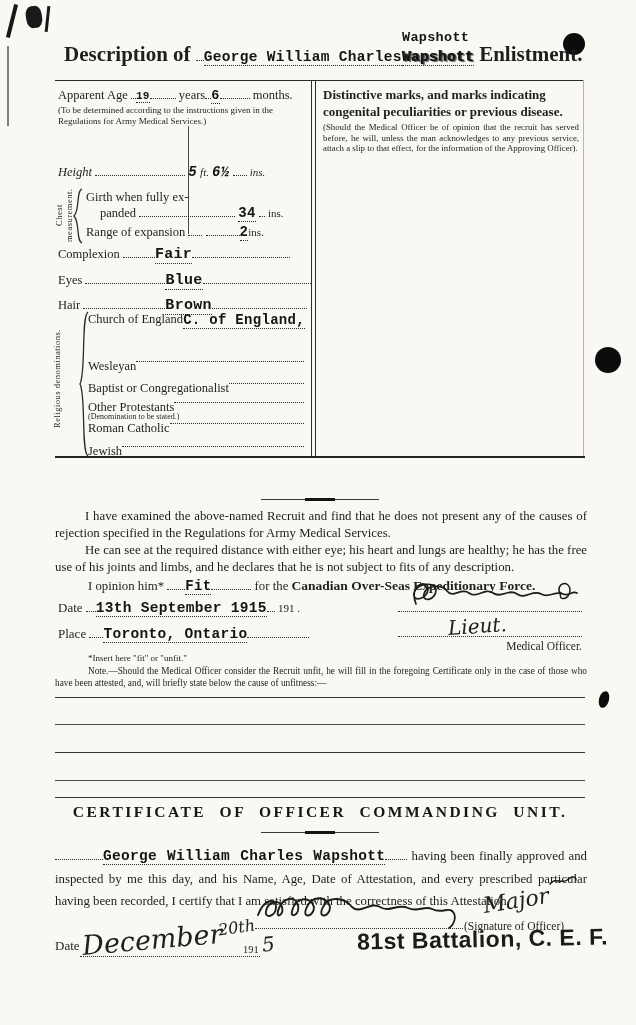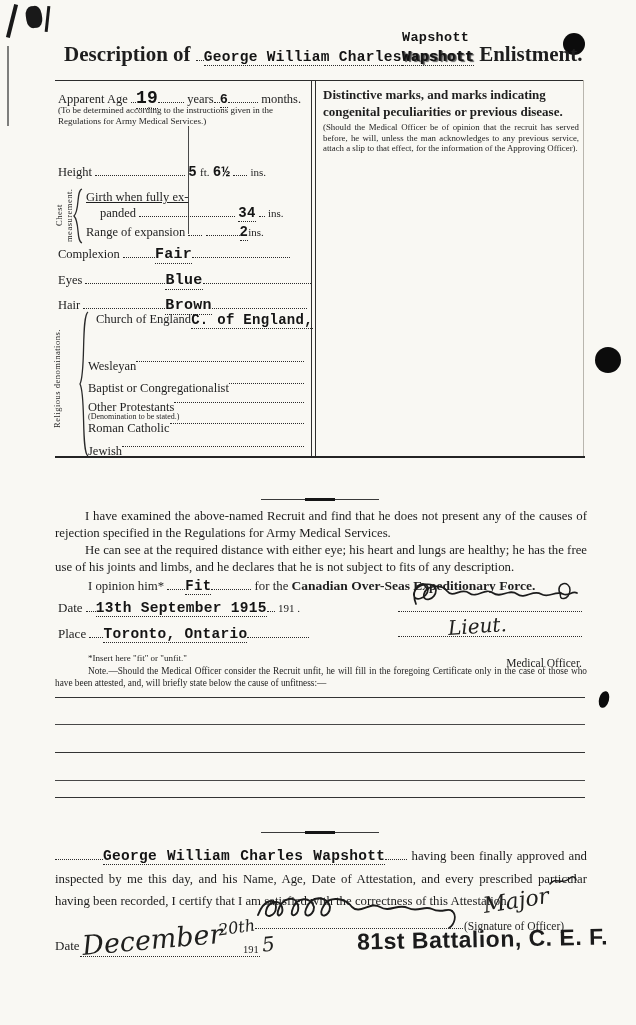--- a/index.html
+++ b/index.html
@@ -52,41 +52,41 @@
 
   <div class="abs" style="left:55px;top:80px;width:528px;border-top:1.6px solid #2c2c2c;"></div>
   <div class="abs" style="left:311px;top:80px;width:1px;height:377px;background:#2e2e2e;"></div>
   <div class="abs" style="left:315px;top:80px;width:1px;height:377px;background:#2e2e2e;"></div>
   <div class="abs" style="left:583px;top:80px;width:1px;height:377px;background:#b9b6ae;"></div>
   <div class="abs" style="left:55px;top:456px;width:530px;border-top:2px solid #242424;"></div>
   <div class="abs" style="left:188px;top:126px;width:1px;height:108px;background:#4a4a4a;"></div>
 
   <div class="row" style="left:58px;top:88px;">
     <span>Apparent Age</span>
-    <span class="ldr" style="width:5px;"></span><span class="typed online" style="font-size:18px;">19</span><span class="ldr" style="width:26px;"></span>
+    <span class="ldr" style="width:5px;"></span><span class="typed online" style="font-size:11px;">19</span><span class="ldr" style="width:26px;"></span>
     <span>years</span><span class="ldr" style="width:6px;"></span><span class="typed online" style="font-size:13.5px;">6</span><span class="ldr" style="width:30px;"></span>
     <span>months.</span>
   </div>
   <div class="abs smallnote" style="left:58px;top:105px;width:248px;">(To be determined according to the instructions given in the Regulations for Army Medical Services.)</div>
 
-  <div class="row" style="left:58px;top:164px;">
+  <div class="row" style="left:58px;top:164px;font-style:italic;">
     <span>Height</span>
     <span class="ldr" style="width:90px;"></span>
     <span class="typed" style="font-size:14px;">5</span>
     <span style="font-size:11px;">ft.</span>
     <span class="typed" style="font-size:14px;">6½</span>
     <span class="ldr" style="width:14px;"></span>
     <span style="font-size:11px;">ins.</span>
   </div>
 
   <div class="vlabel" style="left:54px;top:188px;height:54px;width:22px;">Chest measurement.</div>
   <svg class="abs" style="left:72px;top:188px;" width="12" height="56" viewBox="0 0 12 56">
     <path d="M10,1 C4,3 8,22 2,28 C8,34 4,53 10,55" fill="none" stroke="#2a2a2a" stroke-width="1.3"></path>
   </svg>
-  <div class="row" style="left:86px;top:190px;text-decoration:underline;">
+  <div class="row" style="left:86px;top:190px;">
     <span>Girth when fully ex-</span>
   </div>
   <div class="row" style="left:100px;top:205px;">
     <span>panded</span>
     <span class="ldr" style="width:96px;"></span>
     <span class="typed online" style="font-size:14px;">34</span>
     <span class="ldr" style="width:6px;"></span>
     <span style="font-size:11px;">ins.</span>
   </div>
   <div class="row" style="left:86px;top:224px;">
@@ -105,21 +105,21 @@
   </div>
   <div class="row" style="left:58px;top:297px;">
     <span>Hair</span>
     <span class="ldr" style="width:82px;"></span><span class="typed online" style="font-size:15px;">Brown</span><span class="ldr" style="width:95px;"></span>
   </div>
 
   <div class="vlabel" style="left:52px;top:318px;height:122px;width:24px;">Religious denominations.</div>
   <svg class="abs" style="left:78px;top:311px;" width="12" height="146" viewBox="0 0 12 146">
     <path d="M10,1 C3,5 8,62 2,73 C8,84 3,141 10,145" fill="none" stroke="#2a2a2a" stroke-width="1.3"></path>
   </svg>
-  <div class="row" style="left:96px;top:312px;display:flex;width:216px;">
+  <div class="row" style="left:88px;top:312px;display:flex;width:216px;">
     <span>Church of England</span>
     <span class="ldr" style="width:18px;"></span>
       <span class="typed online" style="font-size:14px;white-space:nowrap;">C. of England,</span>
   </div>
   <div class="row" style="left:88px;top:359px;display:flex;width:216px;">
     <span>Wesleyan</span>
     <span class="ldr" style="flex:1;"></span>
   </div>
   <div class="row" style="left:88px;top:381px;display:flex;width:216px;">
     <span>Baptist or Congregationalist</span>
@@ -166,31 +166,32 @@
     <span class="ldr" style="width:14px;"></span><span class="typed online" style="font-size:14.5px;">Toronto, Ontario</span><span class="ldr" style="width:62px;"></span>
   </div>
 
   <svg class="abs" style="left:400px;top:576px;" width="184" height="38" viewBox="0 0 184 38">
     <path d="M16,28 C8,8 28,3 28,13 C28,23 12,27 14,17 C16,7 36,5 36,14 C36,24 22,27 24,18 C26,9 42,8 47,15 C53,23 61,11 69,17 C77,23 85,11 93,17 C101,23 109,12 117,18 C125,24 133,13 141,18 C149,23 155,14 163,18 C169,21 172,14 177,17" fill="none" stroke="#1d1d1d" stroke-width="1.7" stroke-linecap="round"></path>
     <path d="M160,18 C155,6 170,4 170,14 C170,24 157,26 161,16" fill="none" stroke="#1d1d1d" stroke-width="1.5"></path>
   </svg>
   <div class="abs" style="left:398px;top:611px;width:184px;border-top:1.6px dotted #2b2b2b;"></div>
   <div class="abs script" style="left:448px;top:614px;font-size:20px;transform:rotate(-4deg);">Lieut.</div>
   <div class="abs" style="left:398px;top:636px;width:184px;border-top:1.6px dotted #2b2b2b;"></div>
-  <div class="abs caption" style="left:398px;top:640px;width:184px;text-align:right;margin-top:17px;">Medical Officer.</div>
+  <div class="abs caption" style="left:398px;top:640px;width:184px;text-align:right;">Medical Officer.</div>
 
   <div class="abs smallnote" style="left:88px;top:653px;">*Insert here "fit" or "unfit."</div>
   <div class="abs smallnote" style="left:55px;top:666px;width:532px;text-align:justify;text-indent:33px;font-size:9.3px;line-height:11.5px;">Note.—Should the Medical Officer consider the Recruit unfit, he will fill in the foregoing Certificate only in the case of those who have been attested, and, will briefly state below the cause of unfitness:—</div>
 
   <div class="rule" style="top:697px;"></div>
   <div class="rule" style="top:724px;opacity:.9;"></div>
   <div class="rule" style="top:752px;"></div>
   <div class="rule" style="top:780px;opacity:.9;"></div>
   <div class="rule" style="top:797px;"></div>
 
+  <div class="cert-title" style="top:803px;">CERTIFICATE OF OFFICER COMMANDING UNIT.</div>
   <div class="divider" style="top:831px;">
     <div class="ln"></div>
       <div class="thick"></div>
   </div>
 
   <div class="para" style="top:845px;line-height:22.5px;text-indent:0;">
     <span class="ldr" style="width:48px;"></span><span class="typed online" style="font-size:14.5px;">George William Charles Wapshott</span><span class="ldr" style="width:22px;"></span>
     <span>having been finally approved and inspected by me this day, and his Name, Age, Date of Attestation, and every prescribed particular having been recorded, I certify that I am satisfied with the correctness of this Attestation.</span>
   </div>
 

